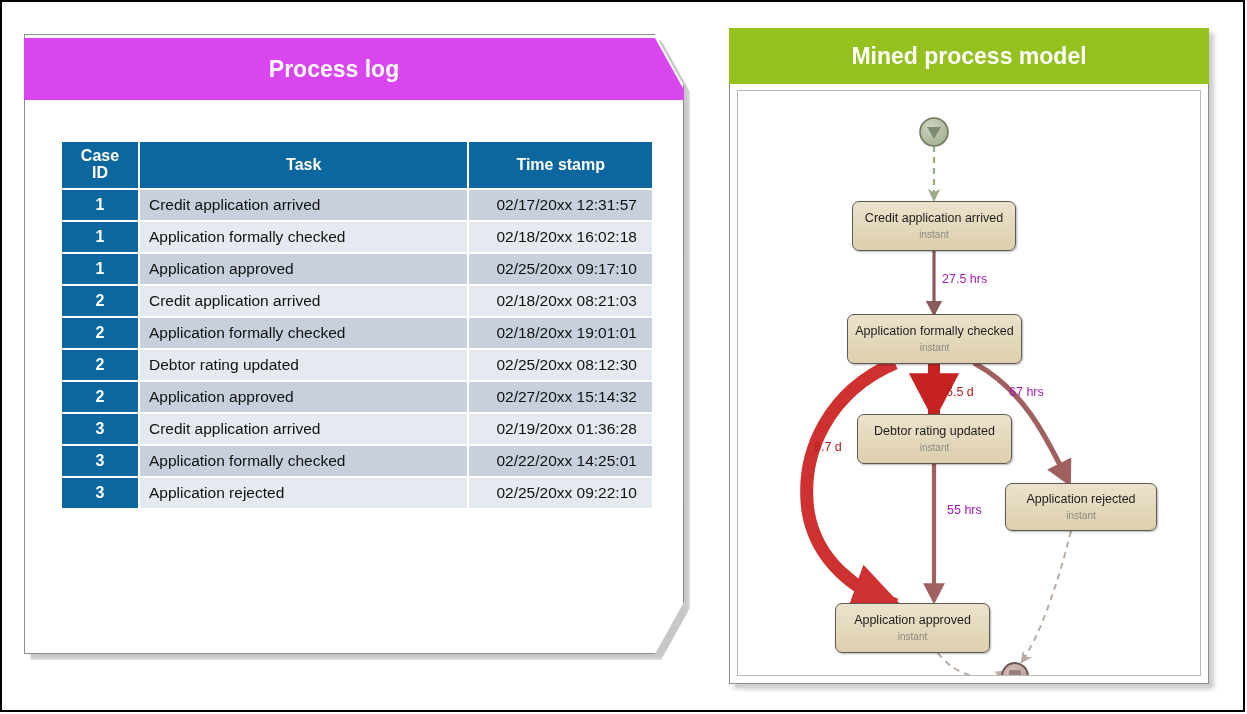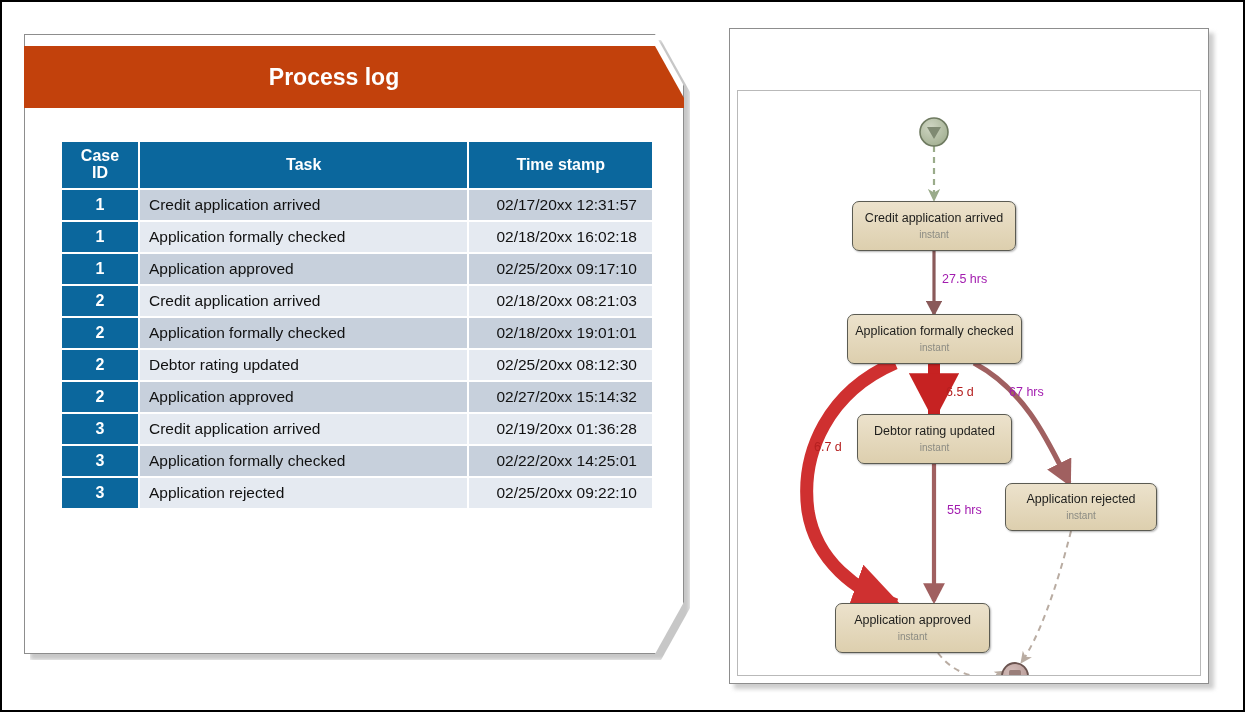--- a/index.html
+++ b/index.html
@@ -22,22 +22,22 @@
     background:#9a9a9a;opacity:.55;
     clip-path:polygon(0 0, 631px 0, 660px 52px, 660px 62px, 660px 568px, 631px 620px, 0 620px);
     filter:blur(2px);
   }
   #left-body{
     position:absolute;left:0;top:0;width:660px;height:620px;
     background:#ffffff;border:1px solid #8d8d8d;box-sizing:border-box;
     clip-path:polygon(0 0, 631px 0, 660px 52px, 660px 568px, 631px 620px, 0 620px);
   }
   #left-header{
-    position:absolute;left:0;top:12px;width:660px;height:62px;
-    background:#c2410c;
+    position:absolute;left:0;top:4px;width:660px;height:62px;
+    background:#d946ef;
     clip-path:polygon(0 0, 631px 0, 660px 52px, 660px 62px, 0 62px);
   }
   #left-header-title{
     position:absolute;left:0;top:0;width:620px;height:62px;
     display:flex;align-items:center;justify-content:center;
     color:#ffffff;font-size:23px;font-weight:bold;
   }
 
   
   #log-table{
@@ -174,20 +174,23 @@
             <td class="c-task">Application  rejected</td>
             <td class="c-ts">02/25/20xx 09:22:10</td>
           </tr>
         </tbody>
     </table>
   </div>
 
   <div id="right-panel">
     <div id="right-shadow"></div>
     <div id="right-body"></div>
+    <div id="right-header">
+      <div id="right-header-title">Mined process model</div>
+    </div>
 
     <div id="canvas-wrap">
 
       <svg id="model-svg" width="462" height="584" viewBox="0 0 462 584">
         <defs>
           <marker id="ah-dash" markerWidth="7" markerHeight="7" refX="5.5" refY="3.2" orient="auto" markerUnits="strokeWidth">
             <path d="M0,0.4 L6,3.2 L0,6 L1.6,3.2 Z" fill="#b9aca2"></path>
           </marker>
           <marker id="ah-green" markerWidth="7" markerHeight="7" refX="5.5" refY="3.2" orient="auto" markerUnits="strokeWidth">
             <path d="M0,0.4 L6,3.2 L0,6 L1.6,3.2 Z" fill="#9aab8a"></path>

